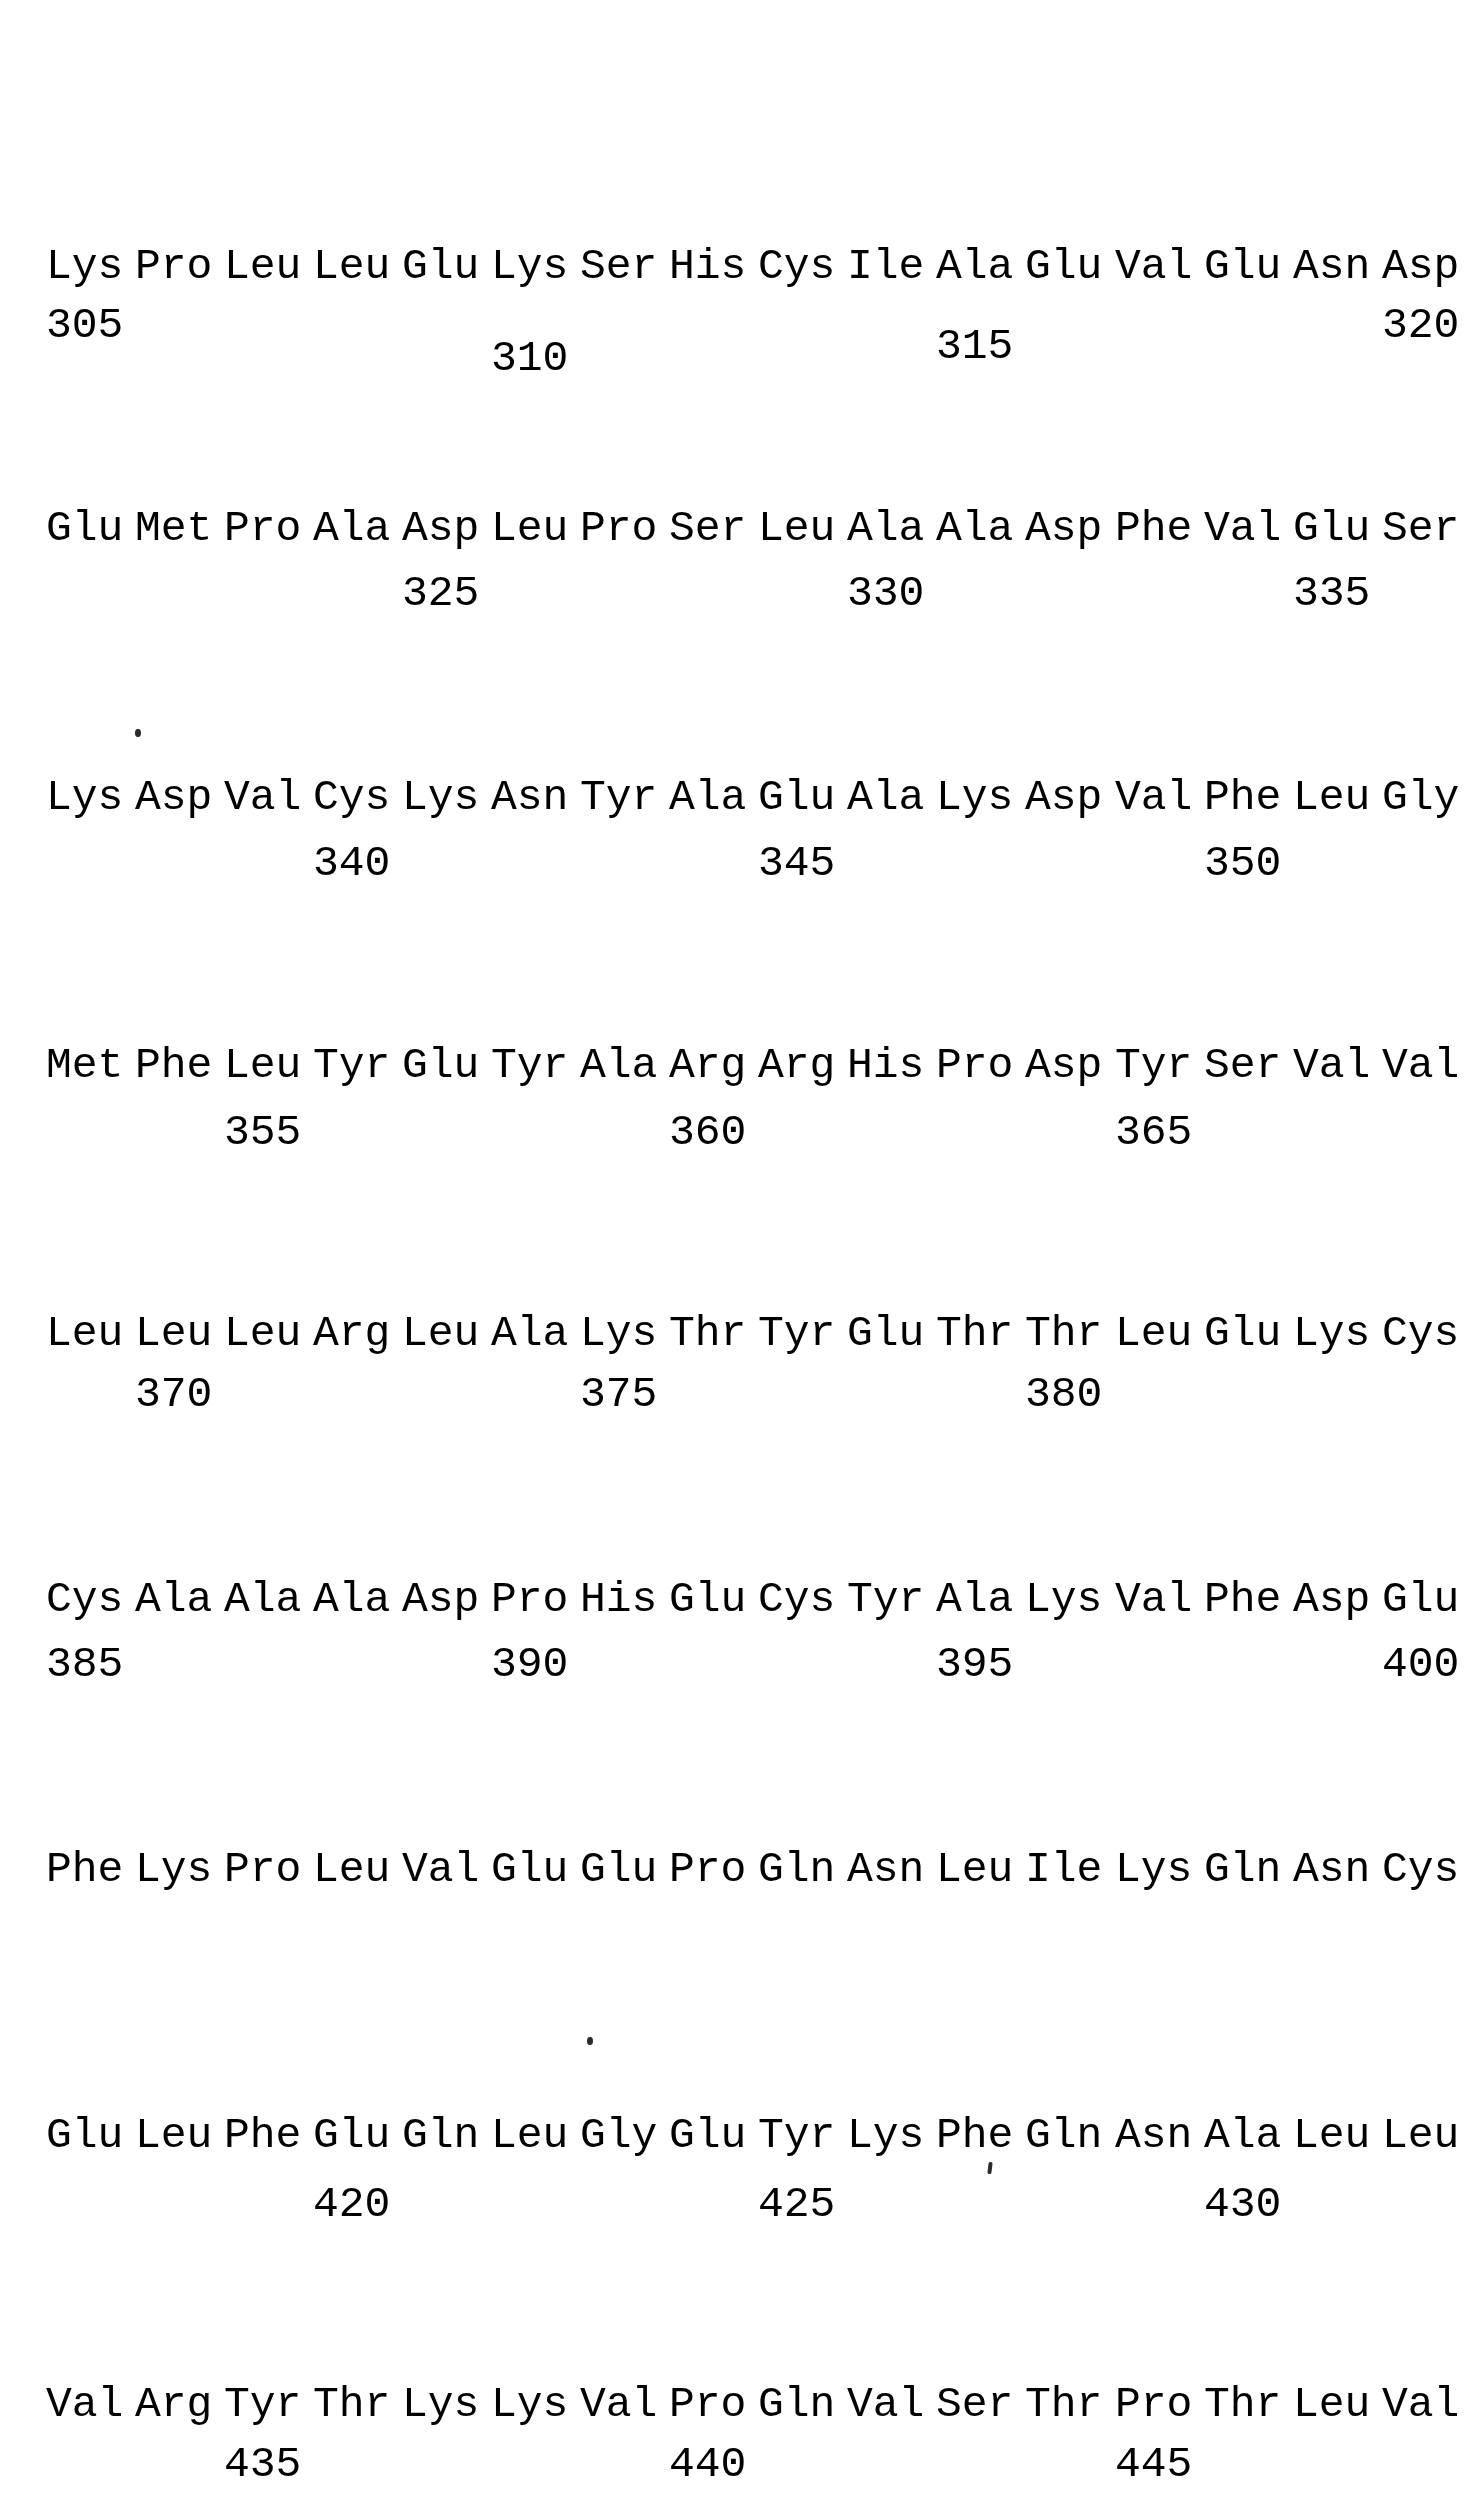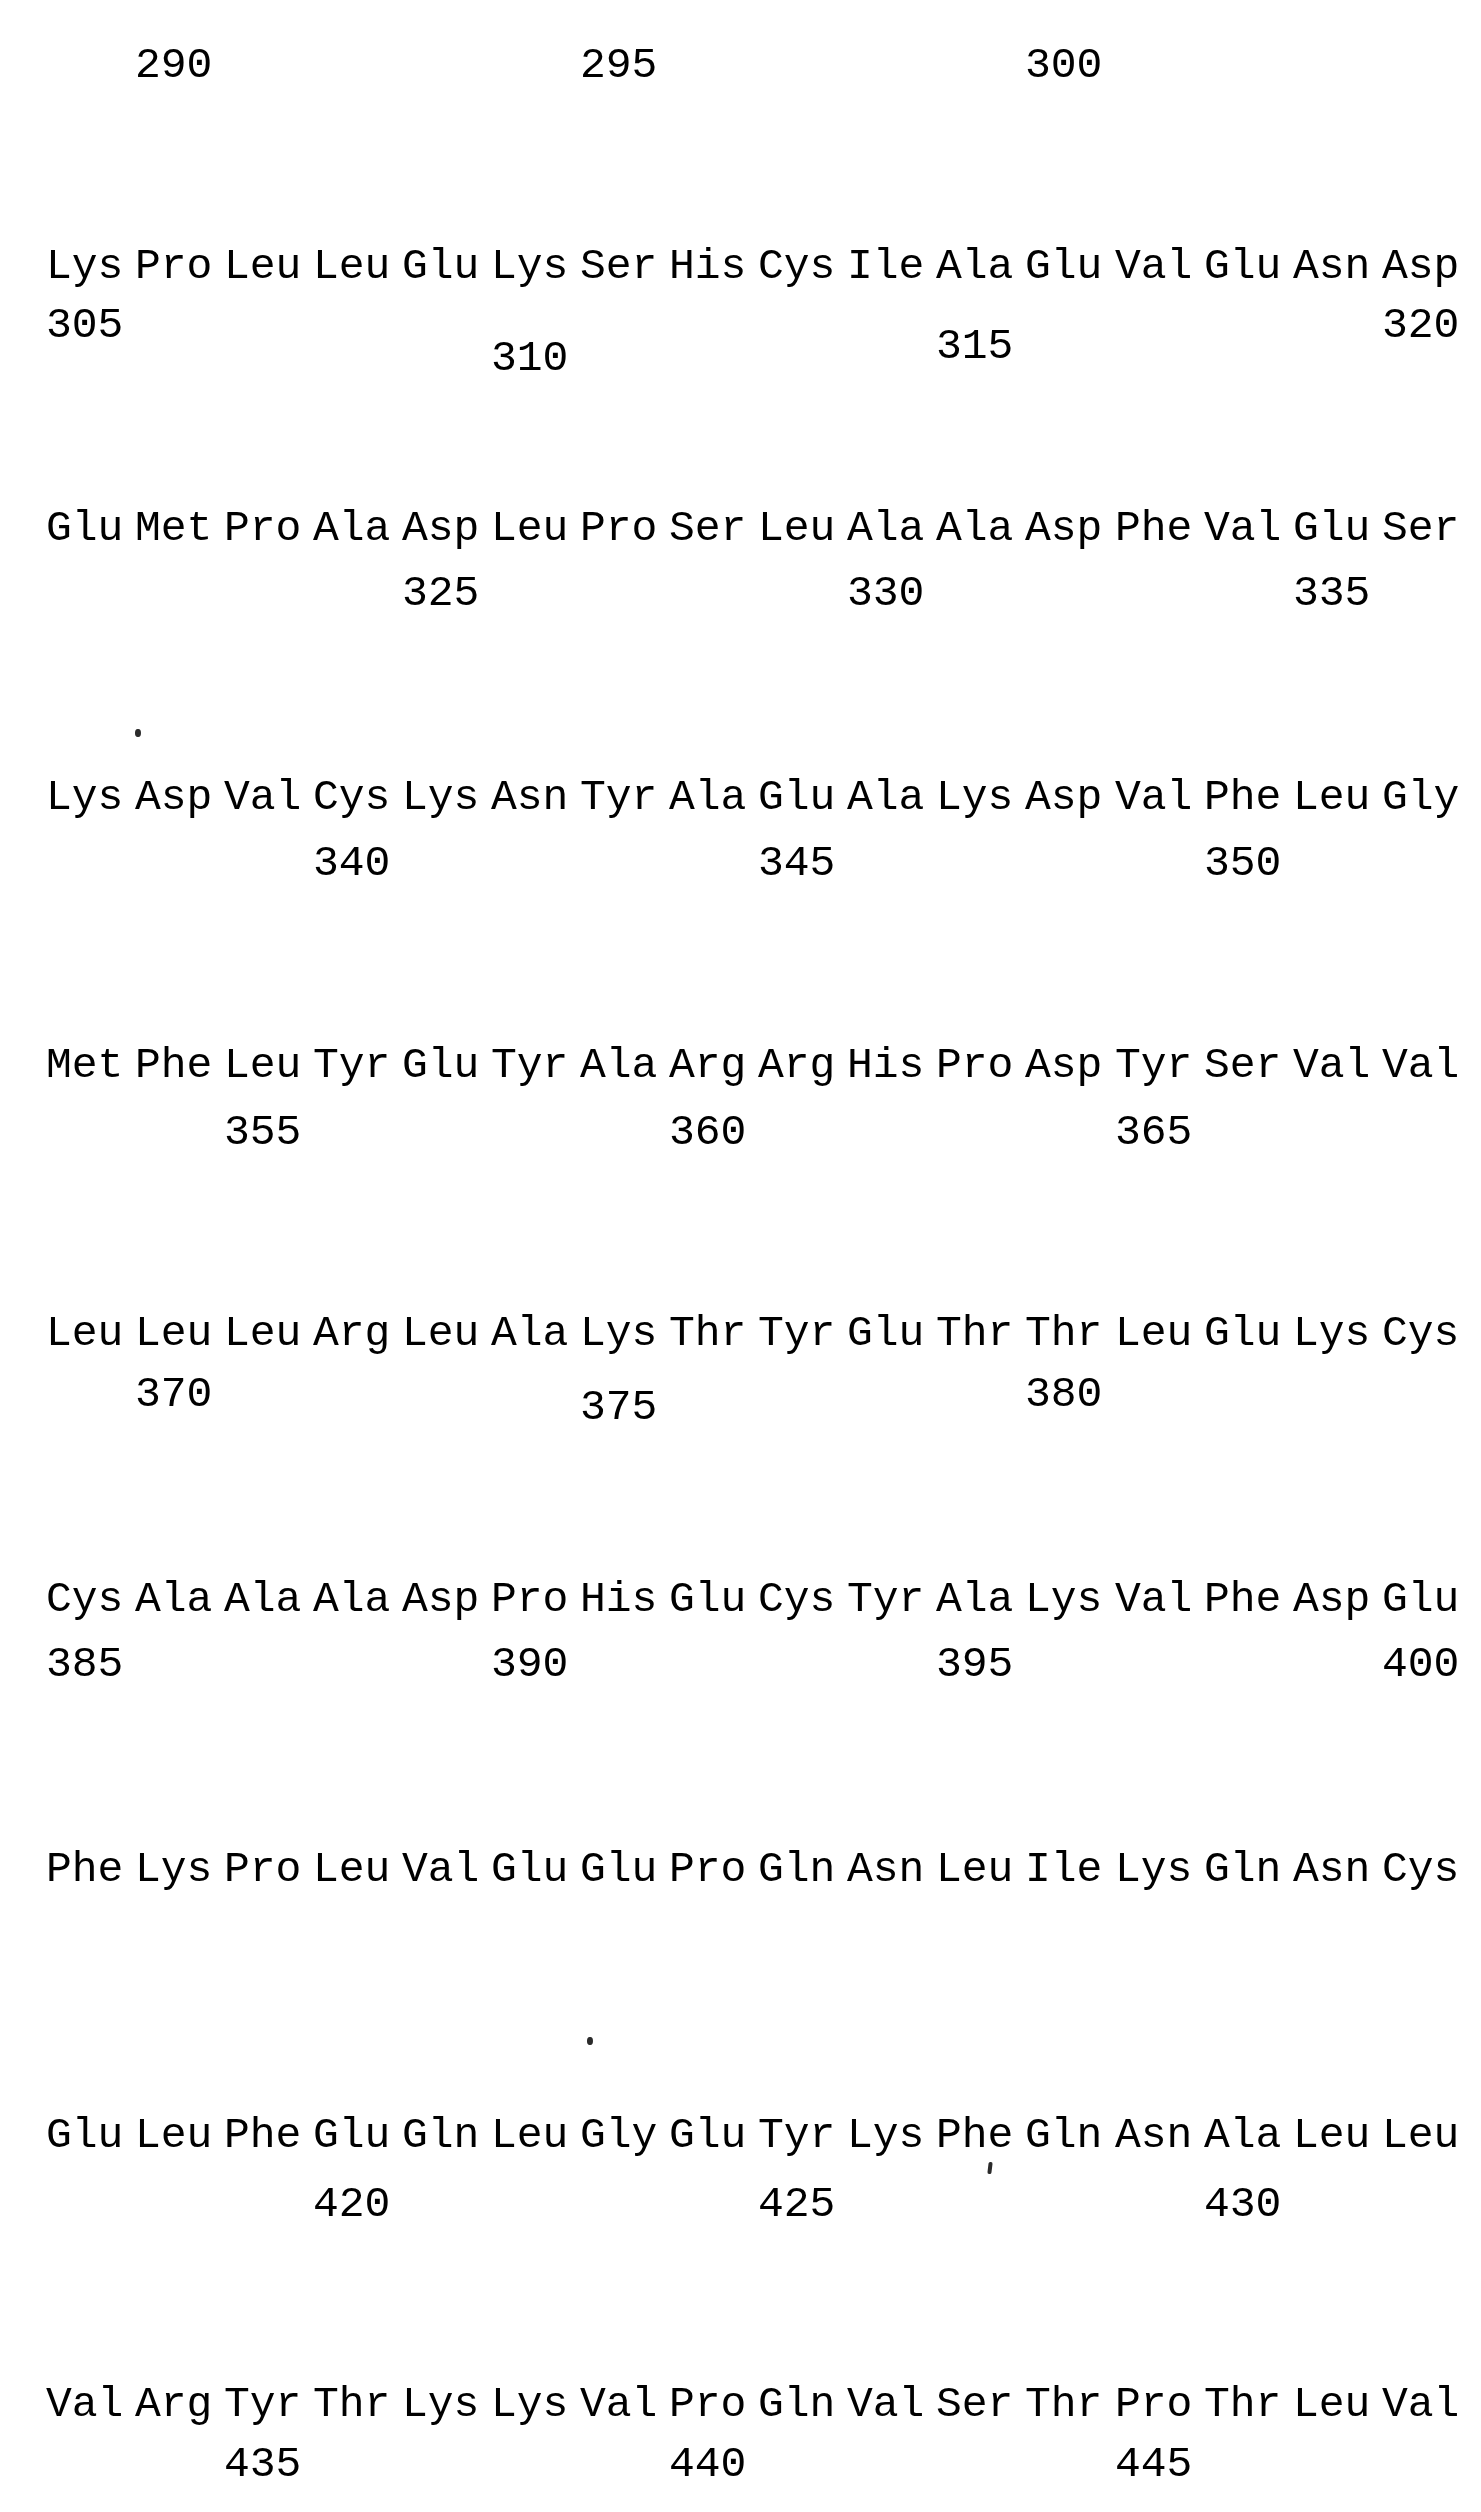--- a/index.html
+++ b/index.html
@@ -44,25 +44,20 @@
     height: 12px;
     background: #2b2b2b;
     border-radius: 1.8px;
     transform: rotate(7deg);
   }
 </style>
 </head>
 <body>
 
 <div class="page" id="page" style="background: rgb(255, 255, 255);">
-    <div class="row" style="top: 40px;">
-      <span class="cell" style="left: 89px;">290</span>
-      <span class="cell" style="left: 534px;">295</span>
-      <span class="cell" style="left: 979px;">300</span>
-    </div>
     <div class="row" style="top: 241px;">
       <span class="cell" style="left: 0px;">Lys</span>
       <span class="cell" style="left: 89px;">Pro</span>
       <span class="cell" style="left: 178px;">Leu</span>
       <span class="cell" style="left: 267px;">Leu</span>
       <span class="cell" style="left: 356px;">Glu</span>
       <span class="cell" style="left: 445px;">Lys</span>
       <span class="cell" style="left: 534px;">Ser</span>
       <span class="cell" style="left: 623px;">His</span>
       <span class="cell" style="left: 712px;">Cys</span>
@@ -162,21 +157,21 @@
       <span class="cell" style="left: 801px;">Glu</span>
       <span class="cell" style="left: 890px;">Thr</span>
       <span class="cell" style="left: 979px;">Thr</span>
       <span class="cell" style="left: 1069px;">Leu</span>
       <span class="cell" style="left: 1158px;">Glu</span>
       <span class="cell" style="left: 1247px;">Lys</span>
       <span class="cell" style="left: 1336px;">Cys</span>
     </div>
     <div class="row" style="top: 1369px;">
       <span class="cell" style="left: 89px;">370</span>
-      <span class="cell" style="left: 534px; margin-top: 13px;">375</span>
+      <span class="cell" style="left: 534px;">375</span>
       <span class="cell" style="left: 979px;">380</span>
     </div>
     <div class="row" style="top: 1574px;">
       <span class="cell" style="left: 0px;">Cys</span>
       <span class="cell" style="left: 89px;">Ala</span>
       <span class="cell" style="left: 178px;">Ala</span>
       <span class="cell" style="left: 267px;">Ala</span>
       <span class="cell" style="left: 356px;">Asp</span>
       <span class="cell" style="left: 445px;">Pro</span>
       <span class="cell" style="left: 534px;">His</span>

